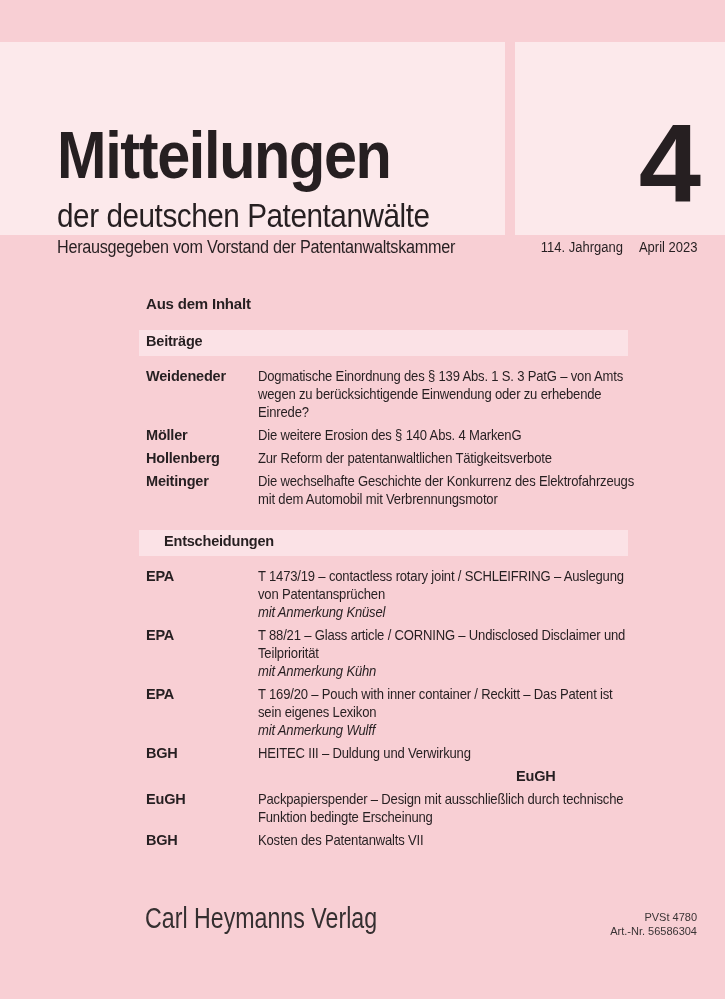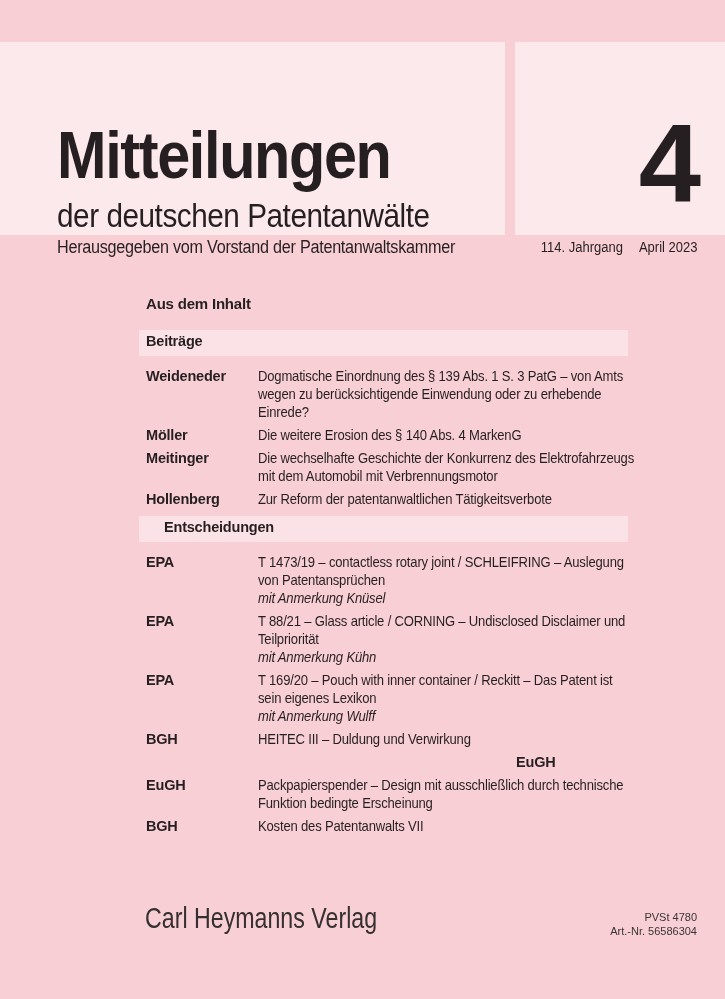--- a/index.html
+++ b/index.html
@@ -54,21 +54,21 @@
   .contents { position:absolute; left:139px; top:296px; width:489px; }
   .toc-heading {
     font-size:15px; font-weight:bold; letter-spacing:-0.2px;
     line-height:16px; padding-left:7px; margin-bottom:18px;
   }
   .band {
     background:#fbe2e6; height:26px; line-height:22px;
     padding-left:7px; font-size:14.5px; font-weight:bold;
     letter-spacing:-0.2px; margin-bottom:11px;
   }
-  .band.second { margin-top:8px;padding-left:25px; }
+  .band.second { margin-top:22px;padding-left:25px; }
   .row { display:flex; margin-bottom:5px;justify-content:flex-end; }
   .row .name {
     flex:none; width:112px; margin-left:7px;
     font-weight:bold; font-size:14.5px; line-height:18px; letter-spacing:-0.2px;
   }
   .row .cell { flex:1; min-width:0; }
   .row .title {
     font-size:14.5px; line-height:18px; letter-spacing:-0.2px;
     white-space:pre;
     transform:scaleX(0.9); transform-origin:0 0;
@@ -127,31 +127,31 @@
     </div>
 
     <div class="row">
       <div class="name">Möller</div>
       <div class="cell">
         <div class="title">Die weitere Erosion des § 140 Abs. 4 MarkenG</div>
       </div>
     </div>
 
     <div class="row">
+      <div class="name">Hollenberg</div>
+      <div class="cell">
+        <div class="title">Zur Reform der patentanwaltlichen Tätigkeitsverbote</div>
+      </div>
+    </div>
+
+    <div class="row">
       <div class="name">Meitinger</div>
       <div class="cell">
         <div class="title">Die wechselhafte Geschichte der Konkurrenz des Elektrofahrzeugs
 mit dem Automobil mit Verbrennungsmotor</div>
-      </div>
-    </div>
-
-    <div class="row">
-      <div class="name">Hollenberg</div>
-      <div class="cell">
-        <div class="title">Zur Reform der patentanwaltlichen Tätigkeitsverbote</div>
       </div>
     </div>
 
     <div class="band second">Entscheidungen</div>
 
     <div class="row">
       <div class="name">EPA</div>
       <div class="cell">
         <div class="title">T 1473/19 – contactless rotary joint / SCHLEIFRING – Auslegung
 von Patentansprüchen</div>

